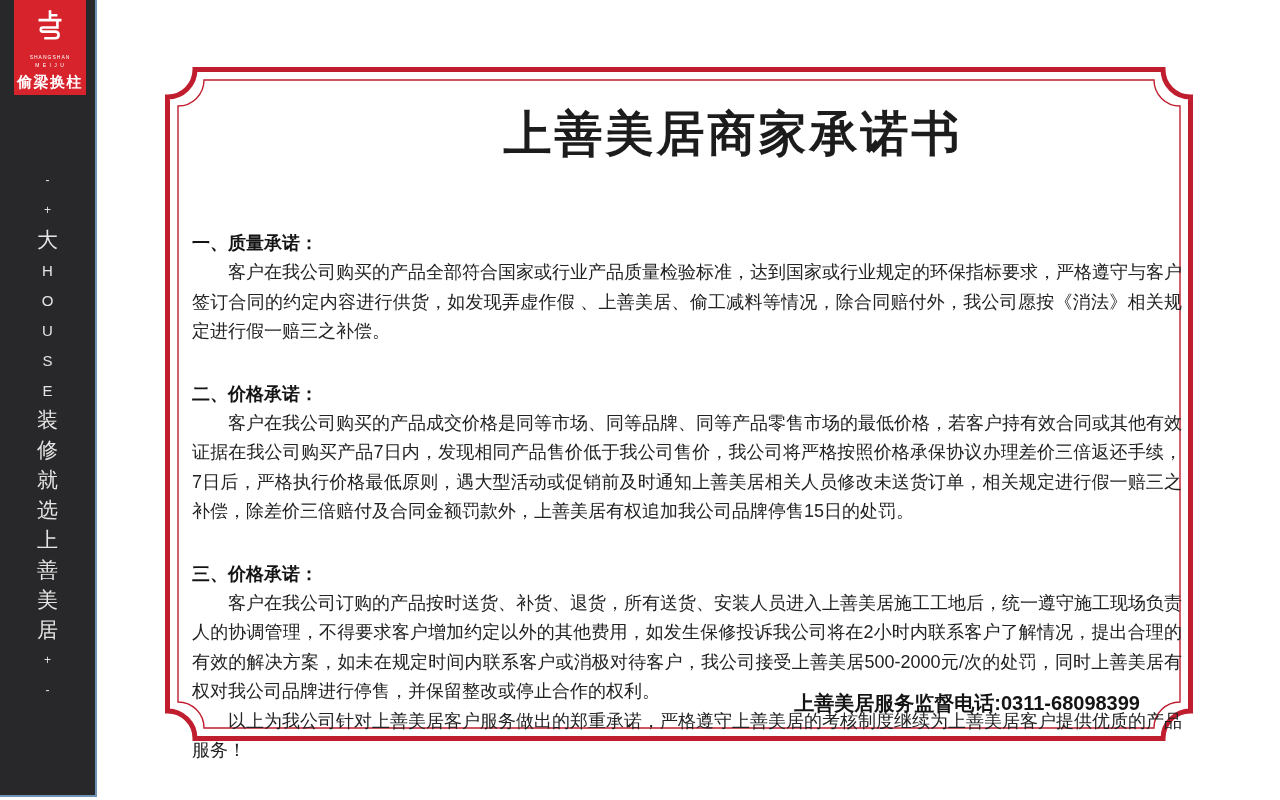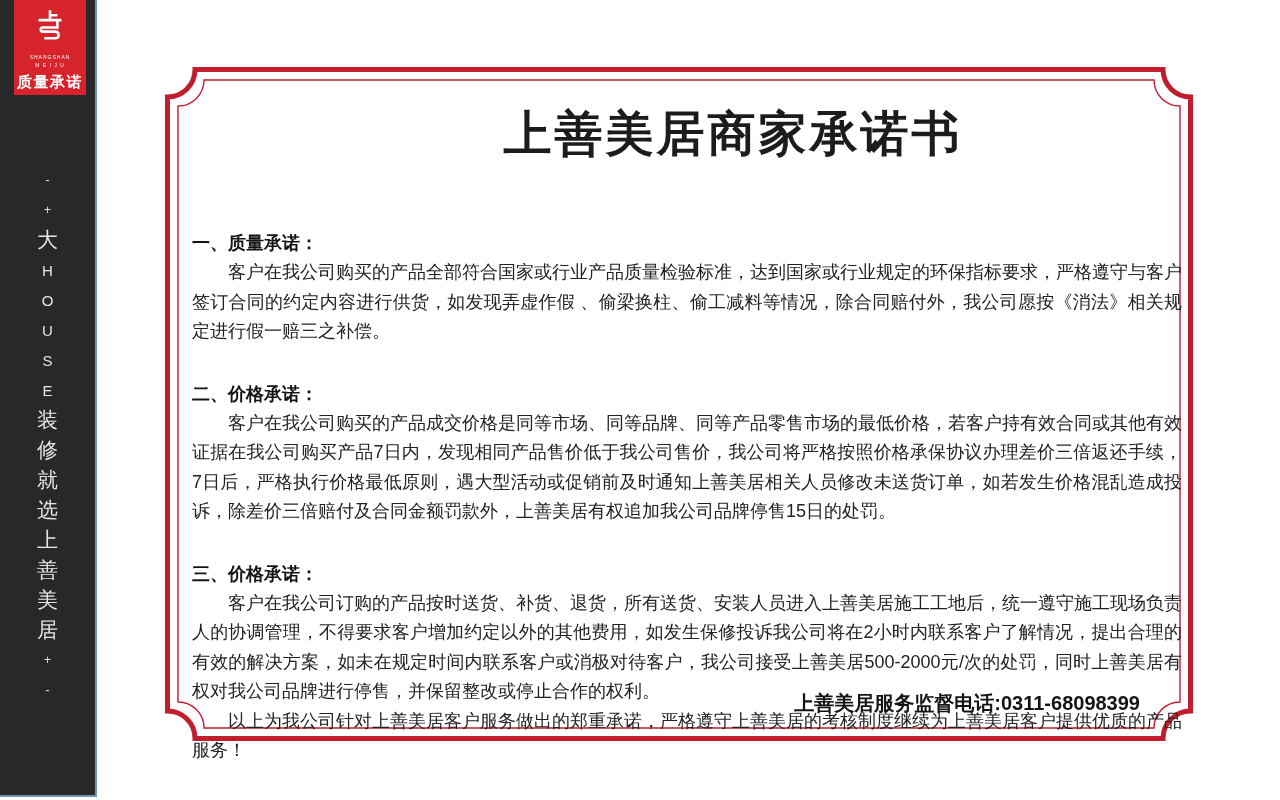--- a/index.html
+++ b/index.html
@@ -53,21 +53,21 @@
   <div class="sidebar">
     <div class="logo-block">
       <svg class="logo-mark" width="40" height="46" viewBox="0 0 48 56" fill="none">
         <path d="M24 4 V16 M24 10 H33 M10 16 H38" stroke="#ffffff" stroke-width="3.2"></path>
         <path d="M33 16 L33 25 L15 25 C12 25 12 30 15 30 L30 30 C36 30 36 38 30 38 L17 38" stroke="#ffffff" stroke-width="3.2" fill="none"></path>
       </svg>
       <div class="logo-en">
         <div>SHANGSHAN</div>
         <div>M E I J U</div>
       </div>
-      <div class="logo-cn">质量承诺</div>
+      <div class="logo-cn">偷梁换柱</div>
     </div>
 
     <div class="vslogan">
       <div class="vg vg-sym">-</div>
       <div class="vg vg-sym">+</div>
       <div class="vg vg-cjk">大</div>
       <div class="vg vg-lat">H</div>
       <div class="vg vg-lat">O</div>
       <div class="vg vg-lat">U</div>
       <div class="vg vg-lat">S</div>
@@ -91,23 +91,23 @@
              L 2.5 30 A 27.5 27.5 0 0 0 30 2.5 Z" fill="none" stroke="#c01e2f" stroke-width="5"></path>
     <path d="M 39 13 L 989 13 A 26 26 0 0 0 1015 39 L 1015 635
              A 26 26 0 0 0 989 661 L 39 661 A 26 26 0 0 0 13 635
              L 13 39 A 26 26 0 0 0 39 13 Z" fill="none" stroke="#c01e2f" stroke-width="1.4"></path>
   </svg>
 
   <div class="doc-title">上善美居商家承诺书</div>
 
   <div class="doc-body">
     <h3>一、质量承诺：</h3>
-    <p class="indent">客户在我公司购买的产品全部符合国家或行业产品质量检验标准，达到国家或行业规定的环保指标要求，严格遵守与客户签订合同的约定内容进行供货，如发现弄虚作假 、偷梁换柱、偷工减料等情况，除合同赔付外，我公司愿按《消法》相关规定进行假一赔三之补偿。</p>
+    <p class="indent">客户在我公司购买的产品全部符合国家或行业产品质量检验标准，达到国家或行业规定的环保指标要求，严格遵守与客户签订合同的约定内容进行供货，如发现弄虚作假 、上善美居、偷工减料等情况，除合同赔付外，我公司愿按《消法》相关规定进行假一赔三之补偿。</p>
     <h3>二、价格承诺：</h3>
-    <p class="indent">客户在我公司购买的产品成交价格是同等市场、同等品牌、同等产品零售市场的最低价格，若客户持有效合同或其他有效证据在我公司购买产品7日内，发现相同产品售价低于我公司售价，我公司将严格按照价格承保协议办理差价三倍返还手续，7日后，严格执行价格最低原则，遇大型活动或促销前及时通知上善美居相关人员修改未送货订单，如若发生价格混乱造成投诉，除差价三倍赔付及合同金额罚款外，上善美居有权追加我公司品牌停售15日的处罚。</p>
+    <p class="indent">客户在我公司购买的产品成交价格是同等市场、同等品牌、同等产品零售市场的最低价格，若客户持有效合同或其他有效证据在我公司购买产品7日内，发现相同产品售价低于我公司售价，我公司将严格按照价格承保协议办理差价三倍返还手续，7日后，严格执行价格最低原则，遇大型活动或促销前及时通知上善美居相关人员修改未送货订单，相关规定进行假一赔三之补偿，除差价三倍赔付及合同金额罚款外，上善美居有权追加我公司品牌停售15日的处罚。</p>
     <h3>三、价格承诺：</h3>
     <p class="indent">客户在我公司订购的产品按时送货、补货、退货，所有送货、安装人员进入上善美居施工工地后，统一遵守施工现场负责人的协调管理，不得要求客户增加约定以外的其他费用，如发生保修投诉我公司将在2小时内联系客户了解情况，提出合理的有效的解决方案，如未在规定时间内联系客户或消极对待客户，我公司接受上善美居500-2000元/次的处罚，同时上善美居有权对我公司品牌进行停售，并保留整改或停止合作的权利。</p>
     <p class="indent">以上为我公司针对上善美居客户服务做出的郑重承诺，严格遵守上善美居的考核制度继续为上善美居客户提供优质的产品服务！</p>
   </div>
 
   <div class="hotline">上善美居服务监督电话:0311-68098399</div>
 
 </div>
 
 </body></html>

